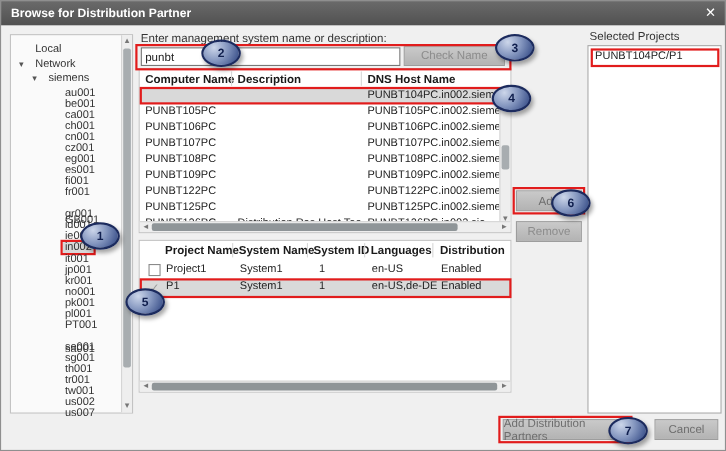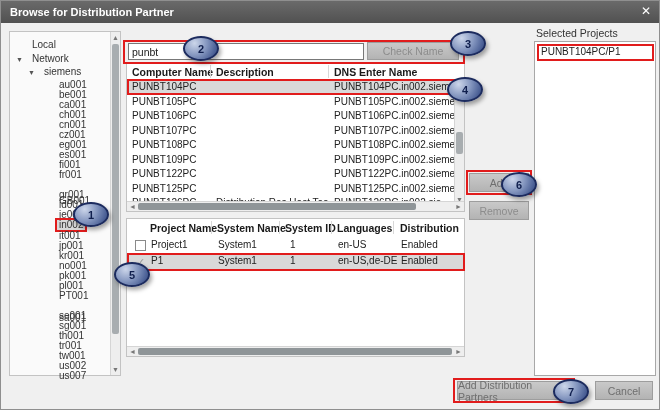--- a/index.html
+++ b/index.html
@@ -85,33 +85,33 @@
     <div class="titem" style="top:329px;">us002</div>
     <div class="titem" style="top:339px;">us007</div>
 
     <div class="vsb" style="right:0;top:0;width:9px;height:343px;">
       <span class="arr" style="left:1px;top:2px;">▲</span>
       <div class="thumb" style="left:1px;top:12px;width:7px;height:290px;"></div>
       <span class="arr" style="left:1px;bottom:2px;">▼</span>
     </div>
   </div>
 
+  <span class="lbl" style="position:absolute;left:127px;top:28px;">Enter management system name or description:</span>
   <input class="tinput" type="text" value="punbt" style="">
   <div class="btn dis" style="left:366px;top:41px;width:92px;height:18px;">Check Name</div>
   <div class="redbox" style="left:122px;top:39px;width:342px;height:24px;"></div>
 
   <div class="panel tbl" style="left:125px;top:61px;width:339px;height:150px;">
     <span class="th" style="left:5px;top:3px;">Computer Name</span>
     <span class="th" style="left:89px;top:3px;">Description</span>
-    <span class="th" style="left:207px;top:3px;">DNS Enter Name</span>
+    <span class="th" style="left:207px;top:3px;">DNS Host Name</span>
     <div class="vline" style="left:83px;top:2px;height:13px;"></div>
     <div class="vline" style="left:201px;top:2px;height:13px;"></div>
 
     <div class="row sel" style="top:17px;width:328px;height:14px;outline:2px solid #e11c1c;outline-offset:-1px;">
-      <span class="cell" style="left:4px;width:80px;">PUNBT104PC</span>
       <span class="cell" style="left:88px;width:110px;"></span>
       <span class="cell" style="left:206px;width:120px;">PUNBT104PC.in002.siemens.ne</span>
     </div>
     <div class="row" style="top:31.5px;width:328px;">
       <span class="cell" style="left:4px;width:80px;">PUNBT105PC</span>
       <span class="cell" style="left:206px;width:120px;">PUNBT105PC.in002.siemens.ne</span>
     </div>
     <div class="row" style="top:46px;width:328px;">
       <span class="cell" style="left:4px;width:80px;">PUNBT106PC</span>
       <span class="cell" style="left:206px;width:120px;">PUNBT106PC.in002.siemens.ne</span>

